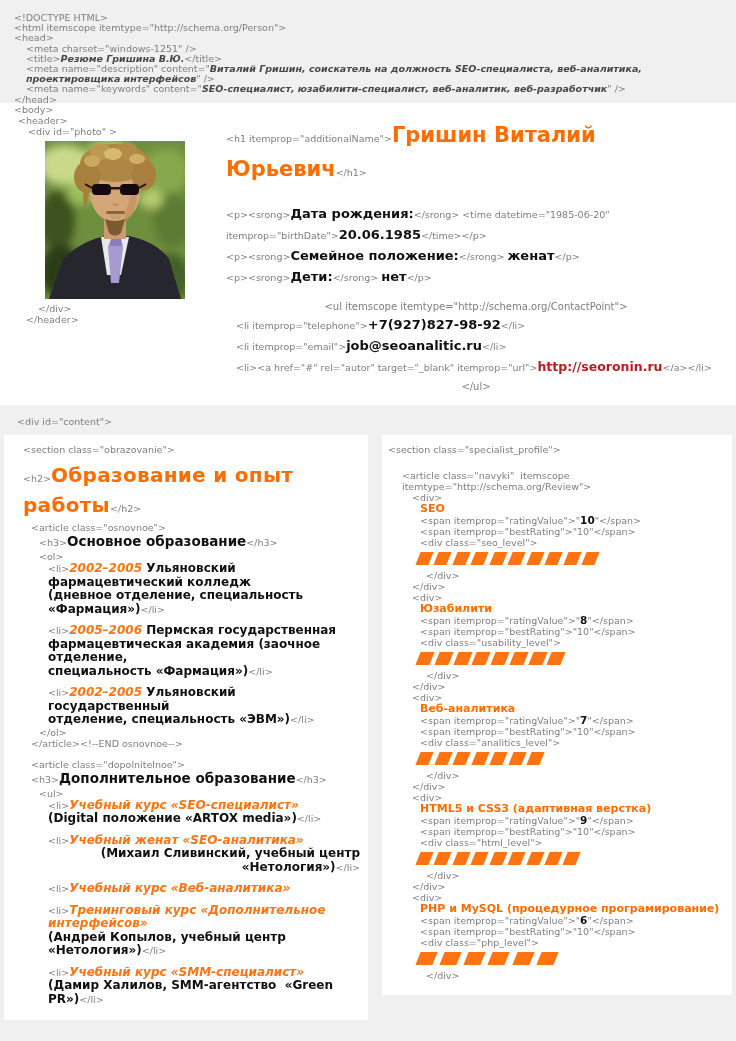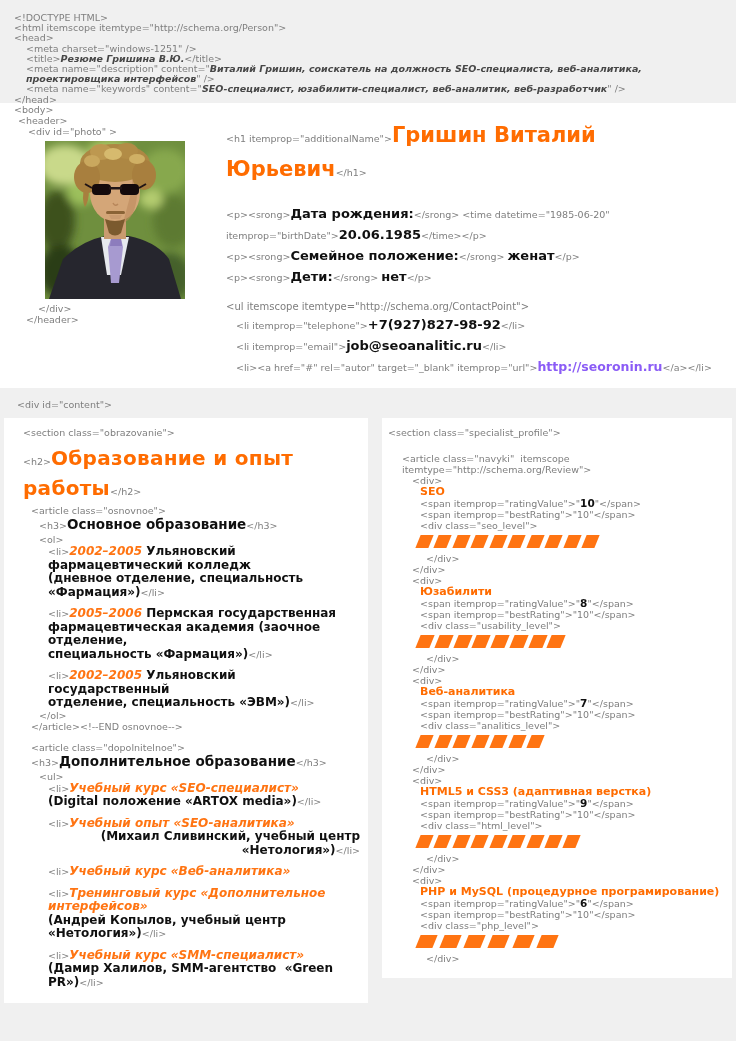--- a/index.html
+++ b/index.html
@@ -15,41 +15,41 @@
   .k-c   { line-height:11px; }
   .k-t   { line-height:13.5px; }
   .k-h   { line-height:16px; }
   .k-x   { line-height:27px; }
   .k-n   { line-height:30px; }
   .k-lbl { line-height:12px; }
   .blank { width:100%; }
   .sg-g  { color:#7e7e7e; font-size:9.5px; }
   .sg-m  { color:#474747; font-size:9.5px; font-style:italic; font-weight:600; }
   .sg-b  { color:#101010; font-size:12px; font-weight:700; }
-  .sg-u  { color:#8b5cf6; font-size:12.5px; font-weight:700; text-decoration:none; }
+  .sg-u  { color:#b91c1c; font-size:12.5px; font-weight:700; text-decoration:none; }
   .sg-h1 { color:#ff6c00; font-size:21px; font-weight:700; }
   .sg-h2 { color:#ff6c00; font-size:20px; font-weight:700; letter-spacing:.3px; }
   .sg-h3 { color:#101010; font-size:13.5px; font-weight:700; }
   .sg-yr { color:#ff7412; font-size:12px; font-weight:700; font-style:italic; }
   .sg-crs{ color:#ff7412; font-size:12px; font-weight:700; font-style:italic; }
   .sg-lbl{ color:#ff6c00; font-size:11px; font-weight:700; }
   .sg-rv { color:#101010; font-size:10.5px; font-weight:700; }
   
   .bar { display:flex; height:13px; margin-top:4px; margin-bottom:5px; }
   .stripe { flex:none; height:13px; background:#ff7412; transform:skewX(-22deg); }
   
   .band-top { background:#f0f0f0; padding:13px 10px 0 14px; height:103px; }
   .band-top .k-c { line-height:10.2px; }
   .band-header { background:#ffffff; display:flex; padding:12px 10px 10px 18px; min-height:238px; }
   .hdr-left { width:196px; flex:none; }
   .photo { width:140px; height:158px; margin:4px 0 4px 27px; overflow:hidden; }
   .hdr-right { margin-left:12px; padding-top:5px; }
   .hdr-right .k-t { line-height:20px; }
   .hdr-right .sg-b { font-size:13px; }
-  .hdr-right .k-c { line-height:17px; font-size:10px; }
+  .hdr-right .k-c { line-height:17px; font-size:10px;text-align:center; }
   .hdr-right .k-c .sg-g { font-size:10px; }
   .band-content { background:#f0f0f0; padding:6px 0 16px 0; }
   .content-open { padding:5px 0 8px 15px; }
   .cards { display:flex; align-items:flex-start; padding:0 14px 0 4px; gap:14px; }
   .card { background:#ffffff; }
   .card-left  { width:364px; flex:none; padding:9px 8px 14px 19px; }
   .card-right { width:350px; flex:none; padding:9px 8px 14px 6px; }
   .card .k-c { line-height:11px; }
 </style>
 </head>
@@ -132,20 +132,21 @@
         <div class="ln k-n"><span class="sg-g">&lt;h1 itemprop="additionalName"&gt;</span><span class="sg-h1">Гришин Виталий Юрьевич</span><span class="sg-g">&lt;/h1&gt;</span></div>
         <div class="ln blank" style="height: 16px;"></div>
         <div class="ln k-t"><span class="sg-g">&lt;p&gt;&lt;srong&gt;</span><span class="sg-b">Дата рождения:</span><span class="sg-g">&lt;/srong&gt; &lt;time datetime="1985-06-20" itemprop="birthDate"&gt;</span><span class="sg-b">20.06.1985</span><span class="sg-g">&lt;/time&gt;&lt;/p&gt;</span></div>
         <div class="ln k-t"><span class="sg-g">&lt;p&gt;&lt;srong&gt;</span><span class="sg-b">Семейное положение:</span><span class="sg-g">&lt;/srong&gt; </span><span class="sg-b">женат</span><span class="sg-g">&lt;/p&gt;</span></div>
         <div class="ln k-t"><span class="sg-g">&lt;p&gt;&lt;srong&gt;</span><span class="sg-b">Дети:</span><span class="sg-g">&lt;/srong&gt; </span><span class="sg-b">нет</span><span class="sg-g">&lt;/p&gt;</span></div>
         <div class="ln blank" style="height: 10px;"></div>
         <div class="ln k-c"><span class="sg-g">&lt;ul itemscope itemtype="http://schema.org/ContactPoint"&gt;</span></div>
         <div class="ln k-t" style="padding-left: 10px;"><span class="sg-g">&lt;li itemprop="telephone"&gt;</span><span class="sg-b">+7(927)827-98-92</span><span class="sg-g">&lt;/li&gt;</span></div>
         <div class="ln k-t" style="padding-left: 10px;"><span class="sg-g">&lt;li itemprop="email"&gt;</span><span class="sg-b">job@seoanalitic.ru</span><span class="sg-g">&lt;/li&gt;</span></div>
         <div class="ln k-t" style="padding-left: 10px;"><span class="sg-g">&lt;li&gt;&lt;a href="#" rel="autor" target="_blank" itemprop="url"&gt;</span><a class="sg-u" href="#">http://seoronin.ru</a><span class="sg-g">&lt;/a&gt;&lt;/li&gt;</span></div>
+        <div class="ln k-c"><span class="sg-g">&lt;/ul&gt;</span></div>
       </div>
   </div>
 
   <div class="band-content">
     <div class="content-open lines">
         <div class="ln k-c" style="padding-left: 2px;"><span class="sg-g">&lt;div id="content"&gt;</span></div>
       </div>
     <div class="cards">
       <section class="card card-left lines">
           <div class="ln k-c"><span class="sg-g">&lt;section class="obrazovanie"&gt;</span></div>
@@ -165,21 +166,21 @@
           <div class="ln k-t" style="padding-left: 25px;"><span class="sg-b">отделение, специальность «ЭВМ»)</span><span class="sg-g">&lt;/li&gt;</span></div>
           <div class="ln k-c" style="padding-left: 16px;"><span class="sg-g">&lt;/ol&gt;</span></div>
           <div class="ln k-c" style="padding-left: 8px;"><span class="sg-g">&lt;/article&gt;&lt;!--END osnovnoe--&gt;</span></div>
           <div class="ln blank" style="height: 10px;"></div>
           <div class="ln k-c" style="padding-left: 8px;"><span class="sg-g">&lt;article class="dopolnitelnoe"&gt;</span></div>
           <div class="ln k-h" style="padding-left: 8px;"><span class="sg-g">&lt;h3&gt;</span><span class="sg-h3">Дополнительное образование</span><span class="sg-g">&lt;/h3&gt;</span></div>
           <div class="ln k-c" style="padding-left: 16px;"><span class="sg-g">&lt;ul&gt;</span></div>
           <div class="ln k-t" style="padding-left: 25px;"><span class="sg-g">&lt;li&gt;</span><span class="sg-crs">Учебный курс «SEO-специалист»</span></div>
           <div class="ln k-t" style="padding-left: 25px;"><span class="sg-b">(Digital положение «ARTOX media»)</span><span class="sg-g">&lt;/li&gt;</span></div>
           <div class="ln blank" style="height: 8px;"></div>
-          <div class="ln k-t" style="padding-left: 25px;"><span class="sg-g">&lt;li&gt;</span><span class="sg-crs">Учебный опыт «SEO-аналитика»</span></div>
+          <div class="ln k-t" style="padding-left: 25px;"><span class="sg-g">&lt;li&gt;</span><span class="sg-crs">Учебный женат «SEO-аналитика»</span></div>
           <div class="ln k-t" style="padding-left: 25px; text-align: right;"><span class="sg-b">(Михаил Сливинский, учебный центр «Нетология»)</span><span class="sg-g">&lt;/li&gt;</span></div>
           <div class="ln blank" style="height: 8px;"></div>
           <div class="ln k-t" style="padding-left: 25px;"><span class="sg-g">&lt;li&gt;</span><span class="sg-crs">Учебный курс «Веб-аналитика»</span></div>
           <div class="ln blank" style="height: 8px;"></div>
           <div class="ln k-t" style="padding-left: 25px;"><span class="sg-g">&lt;li&gt;</span><span class="sg-crs">Тренинговый курс «Дополнительное интерфейсов»</span></div>
           <div class="ln k-t" style="padding-left: 25px;"><span class="sg-b">(Андрей Копылов, учебный центр «Нетология»)</span><span class="sg-g">&lt;/li&gt;</span></div>
           <div class="ln blank" style="height: 8px;"></div>
           <div class="ln k-t" style="padding-left: 25px;"><span class="sg-g">&lt;li&gt;</span><span class="sg-crs">Учебный курс «SMM-специалист»</span></div>
           <div class="ln k-t" style="padding-left: 25px;"><span class="sg-b">(Дамир Халилов, SMM-агентство  «Green PR»)</span><span class="sg-g">&lt;/li&gt;</span></div>
         </section>

